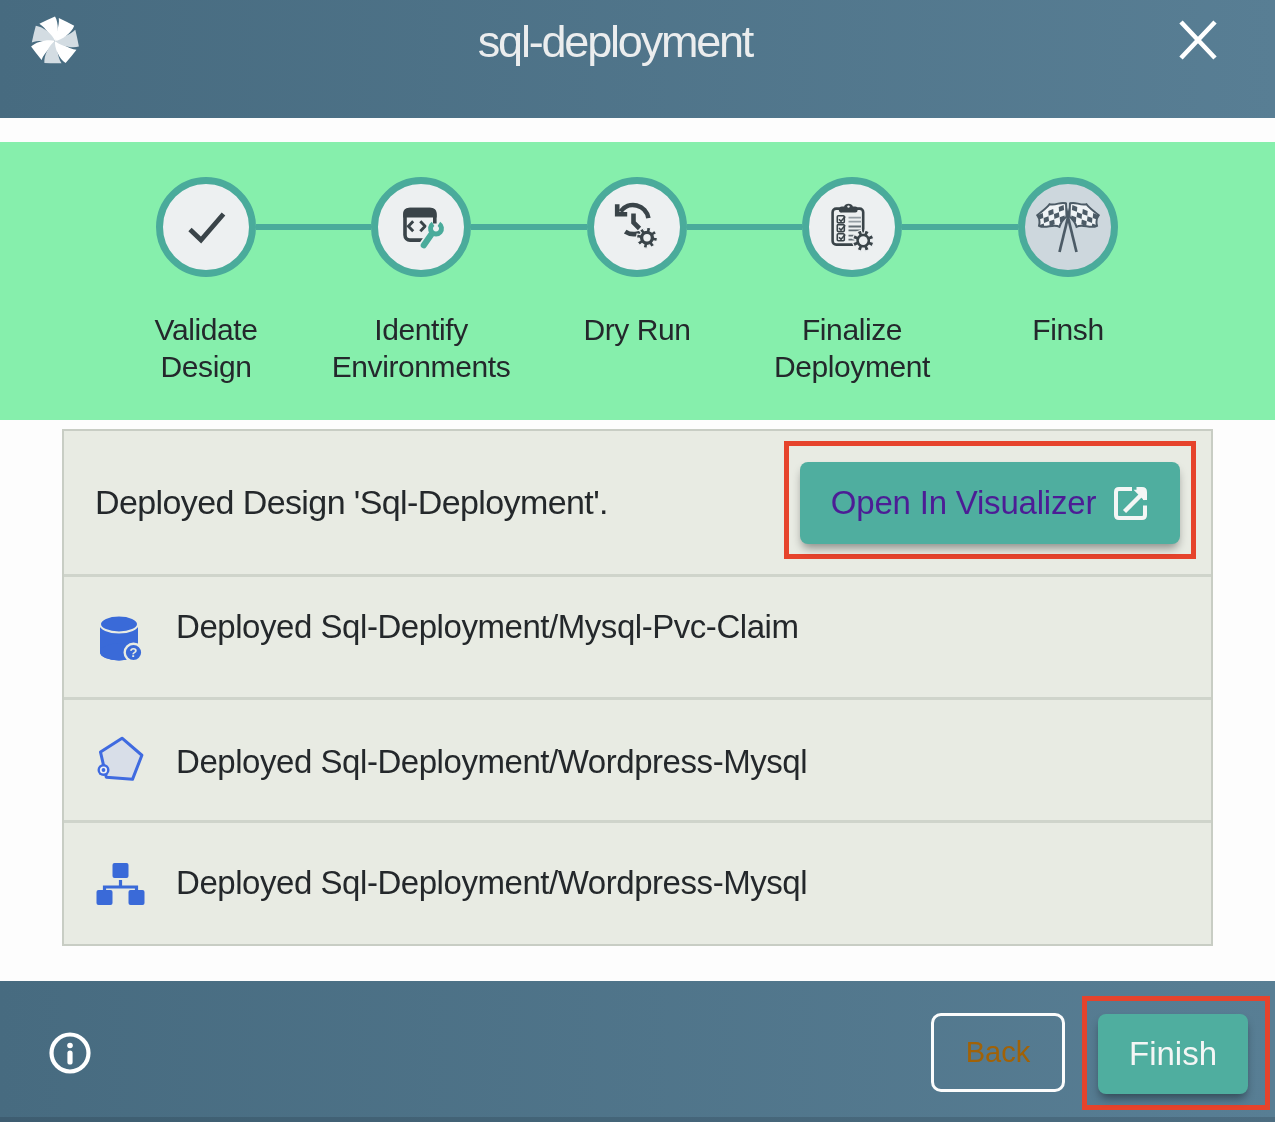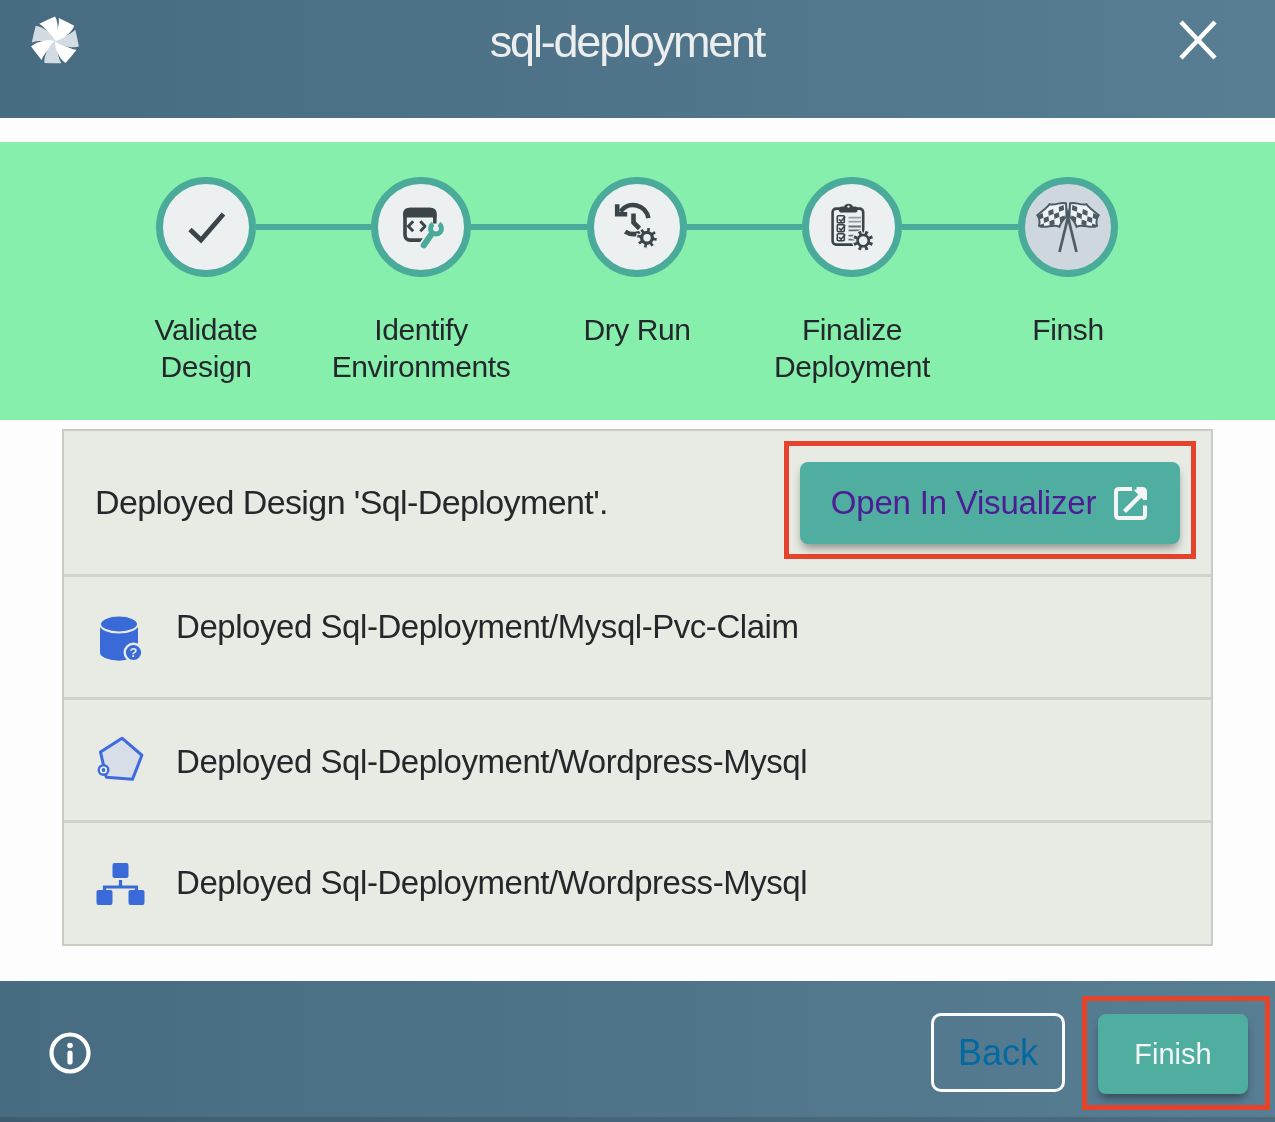--- a/index.html
+++ b/index.html
@@ -3,21 +3,21 @@
 <meta charset="utf-8">
 <style>
   * { margin:0; padding:0; box-sizing:border-box; }
   html,body { width:1275px; height:1122px; overflow:hidden; }
   body { font-family:"Liberation Sans", sans-serif; position:relative; background:#fdfdfd; }
   .abs { position:absolute; }
 
   
   .header { left:0; top:0; width:1275px; height:118px;
     background:linear-gradient(90deg,#476b80 0%,#587e94 100%); }
-  .title { left:12px; top:0; width:1230px; line-height:83px; text-align:center;
+  .title { left:0; top:0; width:1230px; line-height:83px; text-align:center;
     color:#ebedee; font-size:45px; letter-spacing:-2.2px; }
   .logo { left:30px; top:16px; }
   .closex { left:1178px; top:20px; }
 
   
   .stepper { left:0; top:118px; width:1275px; height:278px; background:#86efac;margin-top:24px; }
   .conn { top:82px; height:6px; background:#4aab9b; position:absolute; }
   .circle { position:absolute; top:35px; width:100px; height:100px; border-radius:50%;
     border:7px solid #4aab9b; background:#edf0f1; display:flex; align-items:center; justify-content:center; }
   .circle.done { background:#cdd7dd; }
@@ -36,24 +36,24 @@
   .vizbtn { left:800px; top:462px; width:380px; height:82px; background:#4fae9f; border-radius:8px;
     display:flex; align-items:center; justify-content:center; gap:16px;
     color:#4c1d95; font-size:33px; letter-spacing:-0.2px;
     box-shadow:0 6px 10px -2px rgba(0,0,0,0.4); }
 
   
   .footer { left:0; top:981px; width:1275px; height:141px;
     background:linear-gradient(90deg,#476b80 0%,#587e94 100%); }
   .info { left:49px; top:1032px; }
   .backbtn { left:931px; top:1013px; width:134px; height:79px; border:3px solid #fbfcfc; border-radius:10px;
-    display:flex; align-items:center; justify-content:center; color:#0369a1; font-size:36px; }
+    display:flex; align-items:center; justify-content:center; color:#a16207; font-size:29px; }
   .redbox2 { left:1082px; top:996px; width:188px; height:114px; border:5px solid #e6432c; }
   .finbtn { left:1098px; top:1014px; width:150px; height:80px; background:#4fae9f; border-radius:8px;
-    display:flex; align-items:center; justify-content:center; color:#f4f6f5; font-size:29px;
+    display:flex; align-items:center; justify-content:center; color:#f4f6f5; font-size:33px;
     box-shadow:0 6px 10px -2px rgba(0,0,0,0.42); }
 </style>
 </head>
 <body>
   <div class="abs header"></div>
   <div class="abs title">sql-deployment</div>
   <div class="abs logo"><svg width="50" height="50" viewBox="-25 -25 50 50">
       <g transform="scale(-1,1)">
         <path d="M0 0 C-3.6 -5.8 -3.9 -18.2 0.0 -24.5 Q8.1 -21.0 15.6 -17.3 C8.3 -12.7 4.9 -4.1 0 0 Z" fill="#ffffff"></path>
         <path d="M0 0 C2.3 -6.5 11.8 -14.4 19.2 -15.3 Q21.5 -6.8 23.2 1.4 C15.1 -1.5 6.2 1.3 0 0 Z" fill="#d3dce2"></path>

